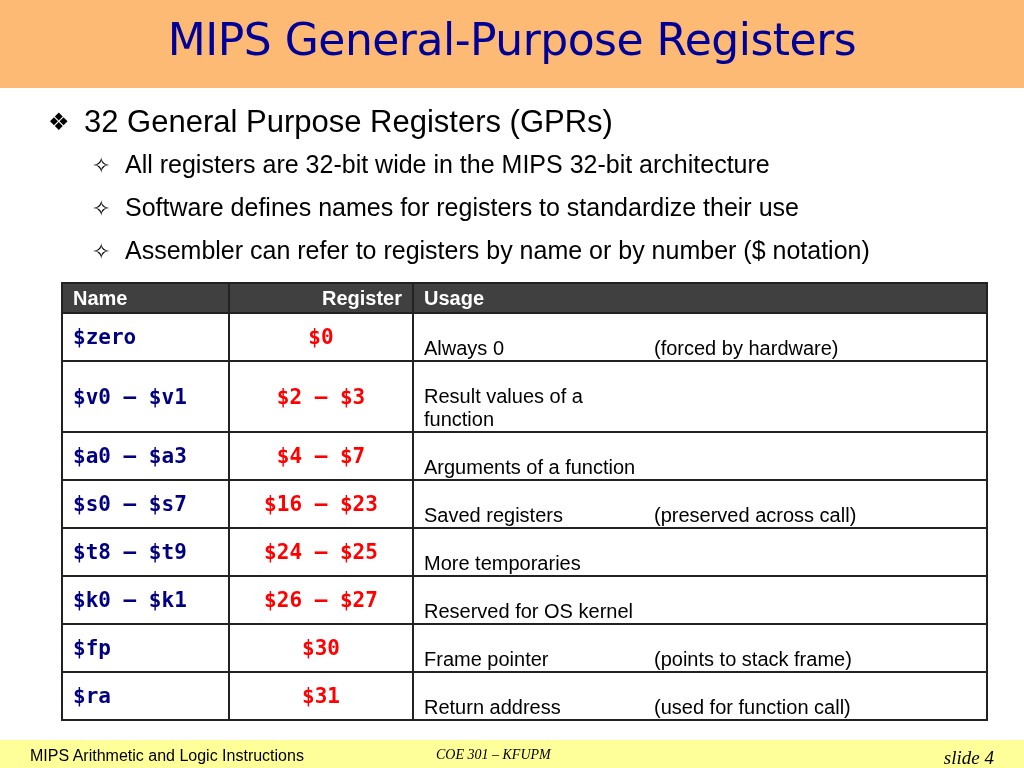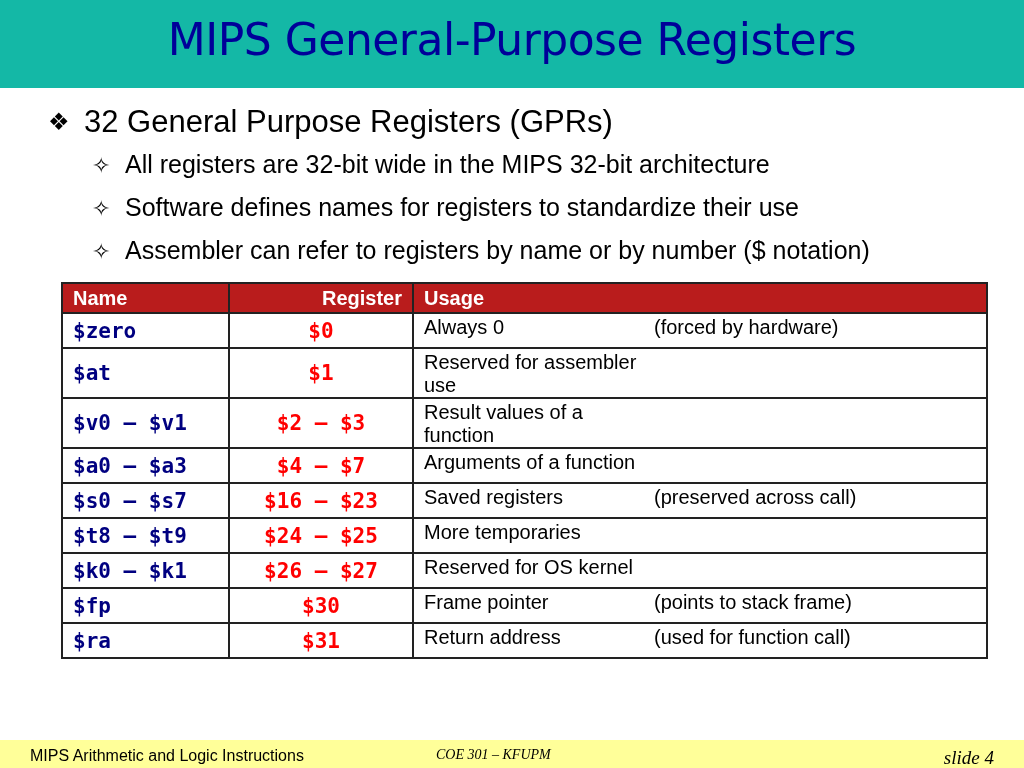--- a/index.html
+++ b/index.html
@@ -1,32 +1,32 @@
 <!DOCTYPE html>
 <html><head>
   <meta charset="utf-8">
   <style>
     html, body { margin:0; padding:0; }
     body { width:1024px; height:768px; position:relative; background:#ffffff; overflow:hidden; font-family:"Liberation Sans", sans-serif; }
-    .title-bar { position:absolute; left:0; top:0; width:1024px; height:88px; background:#14b8a6; }
+    .title-bar { position:absolute; left:0; top:0; width:1024px; height:88px; background:#fdba74; }
     .title { position:absolute; left:0; top:14px; width:1024px; text-align:center; font-family:"DejaVu Sans", sans-serif; font-size:44px; color:#000099; letter-spacing:-0.5px; }
     .bullets { position:absolute; left:48px; top:104px; }
     .b1 { position:absolute; left:0; top:0; white-space:nowrap; font-size:31px; color:#000; }
     .b1 .glyph { display:inline-block; width:36px; font-size:24px; vertical-align:2px; }
     .b2 { position:absolute; left:44px; white-space:nowrap; font-size:25px; color:#000; }
     .b2 .glyph { display:inline-block; width:33px; font-size:22px; }
     table { position:absolute; left:61px; top:282px; border-collapse:collapse; }
     td, th { border:2px solid #222; padding:0 10px; height:31px; }
-    th { background:#b91c1c; color:#fff; font-size:20px; font-weight:bold; text-align:left; height:28px; }
+    th { background:#404040; color:#fff; font-size:20px; font-weight:bold; text-align:left; height:28px; }
     th.reg { text-align:right; }
     th:not(:last-child) { border-right:1px solid #8888cc; }
     .name { width:145px; font-family:"DejaVu Sans Mono", monospace; font-weight:bold; font-size:21px; color:#000080; }
     .regn { width:162px; text-align:center; font-family:"DejaVu Sans Mono", monospace; font-weight:bold; font-size:21px; color:#ff0000; }
     .usage { width:552px; font-size:20px; color:#000; vertical-align:top; padding-top:2px; }
-    .usage .u1 { display:inline-block; width:230px; }
+    .usage .u1 { display:inline-block; width:230px;margin-top:21px; }
     .footer { position:absolute; left:0; top:740px; width:1024px; height:28px; background:#ffff99; }
     .f-left { position:absolute; left:30px; top:7px; font-size:16px; color:#000; }
     .f-mid { position:absolute; left:436px; top:7px; font-family:"Liberation Serif", serif; font-style:italic; font-size:14px; }
     .f-right { position:absolute; right:30px; top:7px; font-family:"Liberation Serif", serif; font-style:italic; font-size:19px; }
   </style>
 </head>
 <body>
 
 <div class="title-bar">
   <div class="title">MIPS General-Purpose Registers</div>
@@ -53,25 +53,20 @@
       <th>Name</th>
       <th class="reg">Register</th>
       <th>Usage</th>
     </tr>
   </thead>
   <tbody>
     <tr>
         <td class="name">$zero</td>
         <td class="regn">$0</td>
         <td class="usage"><span class="u1">Always 0</span><span>(forced by hardware)</span></td>
-      </tr>
-    <tr>
-        <td class="name">$at</td>
-        <td class="regn">$1</td>
-        <td class="usage"><span class="u1">Reserved for assembler use</span><span></span></td>
       </tr>
     <tr>
         <td class="name">$v0 – $v1</td>
         <td class="regn">$2 – $3</td>
         <td class="usage"><span class="u1">Result values of a function</span><span></span></td>
       </tr>
     <tr>
         <td class="name">$a0 – $a3</td>
         <td class="regn">$4 – $7</td>
         <td class="usage"><span class="u1">Arguments of a function</span><span></span></td>

